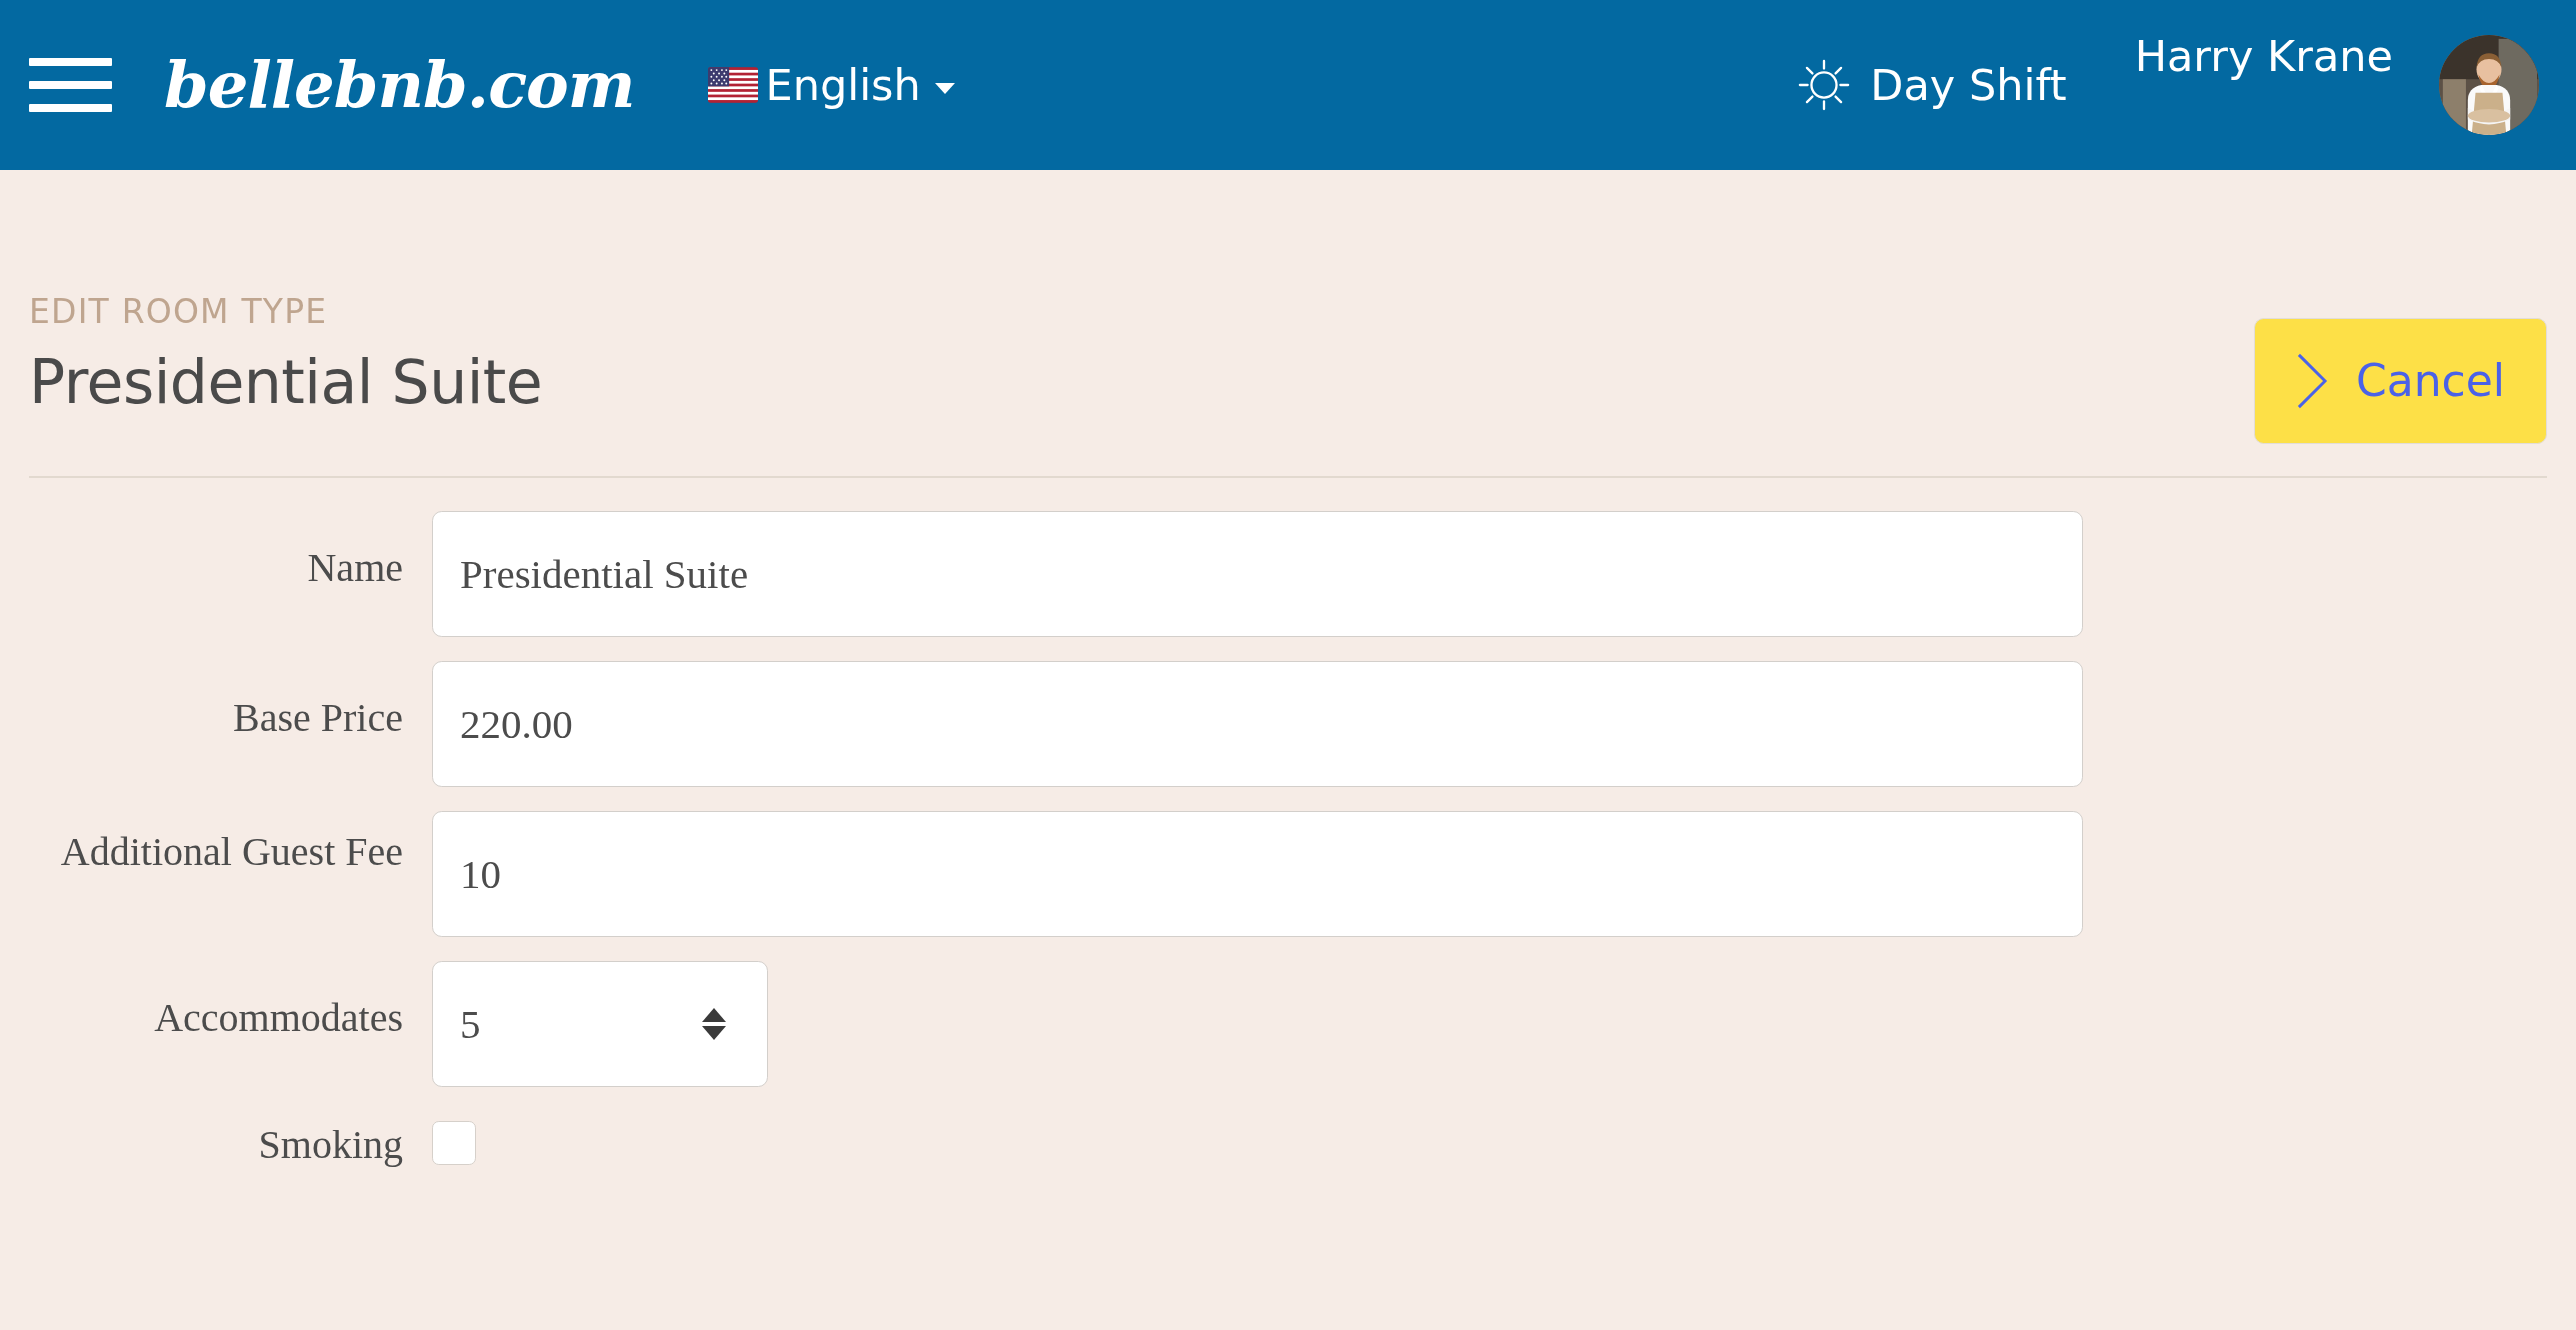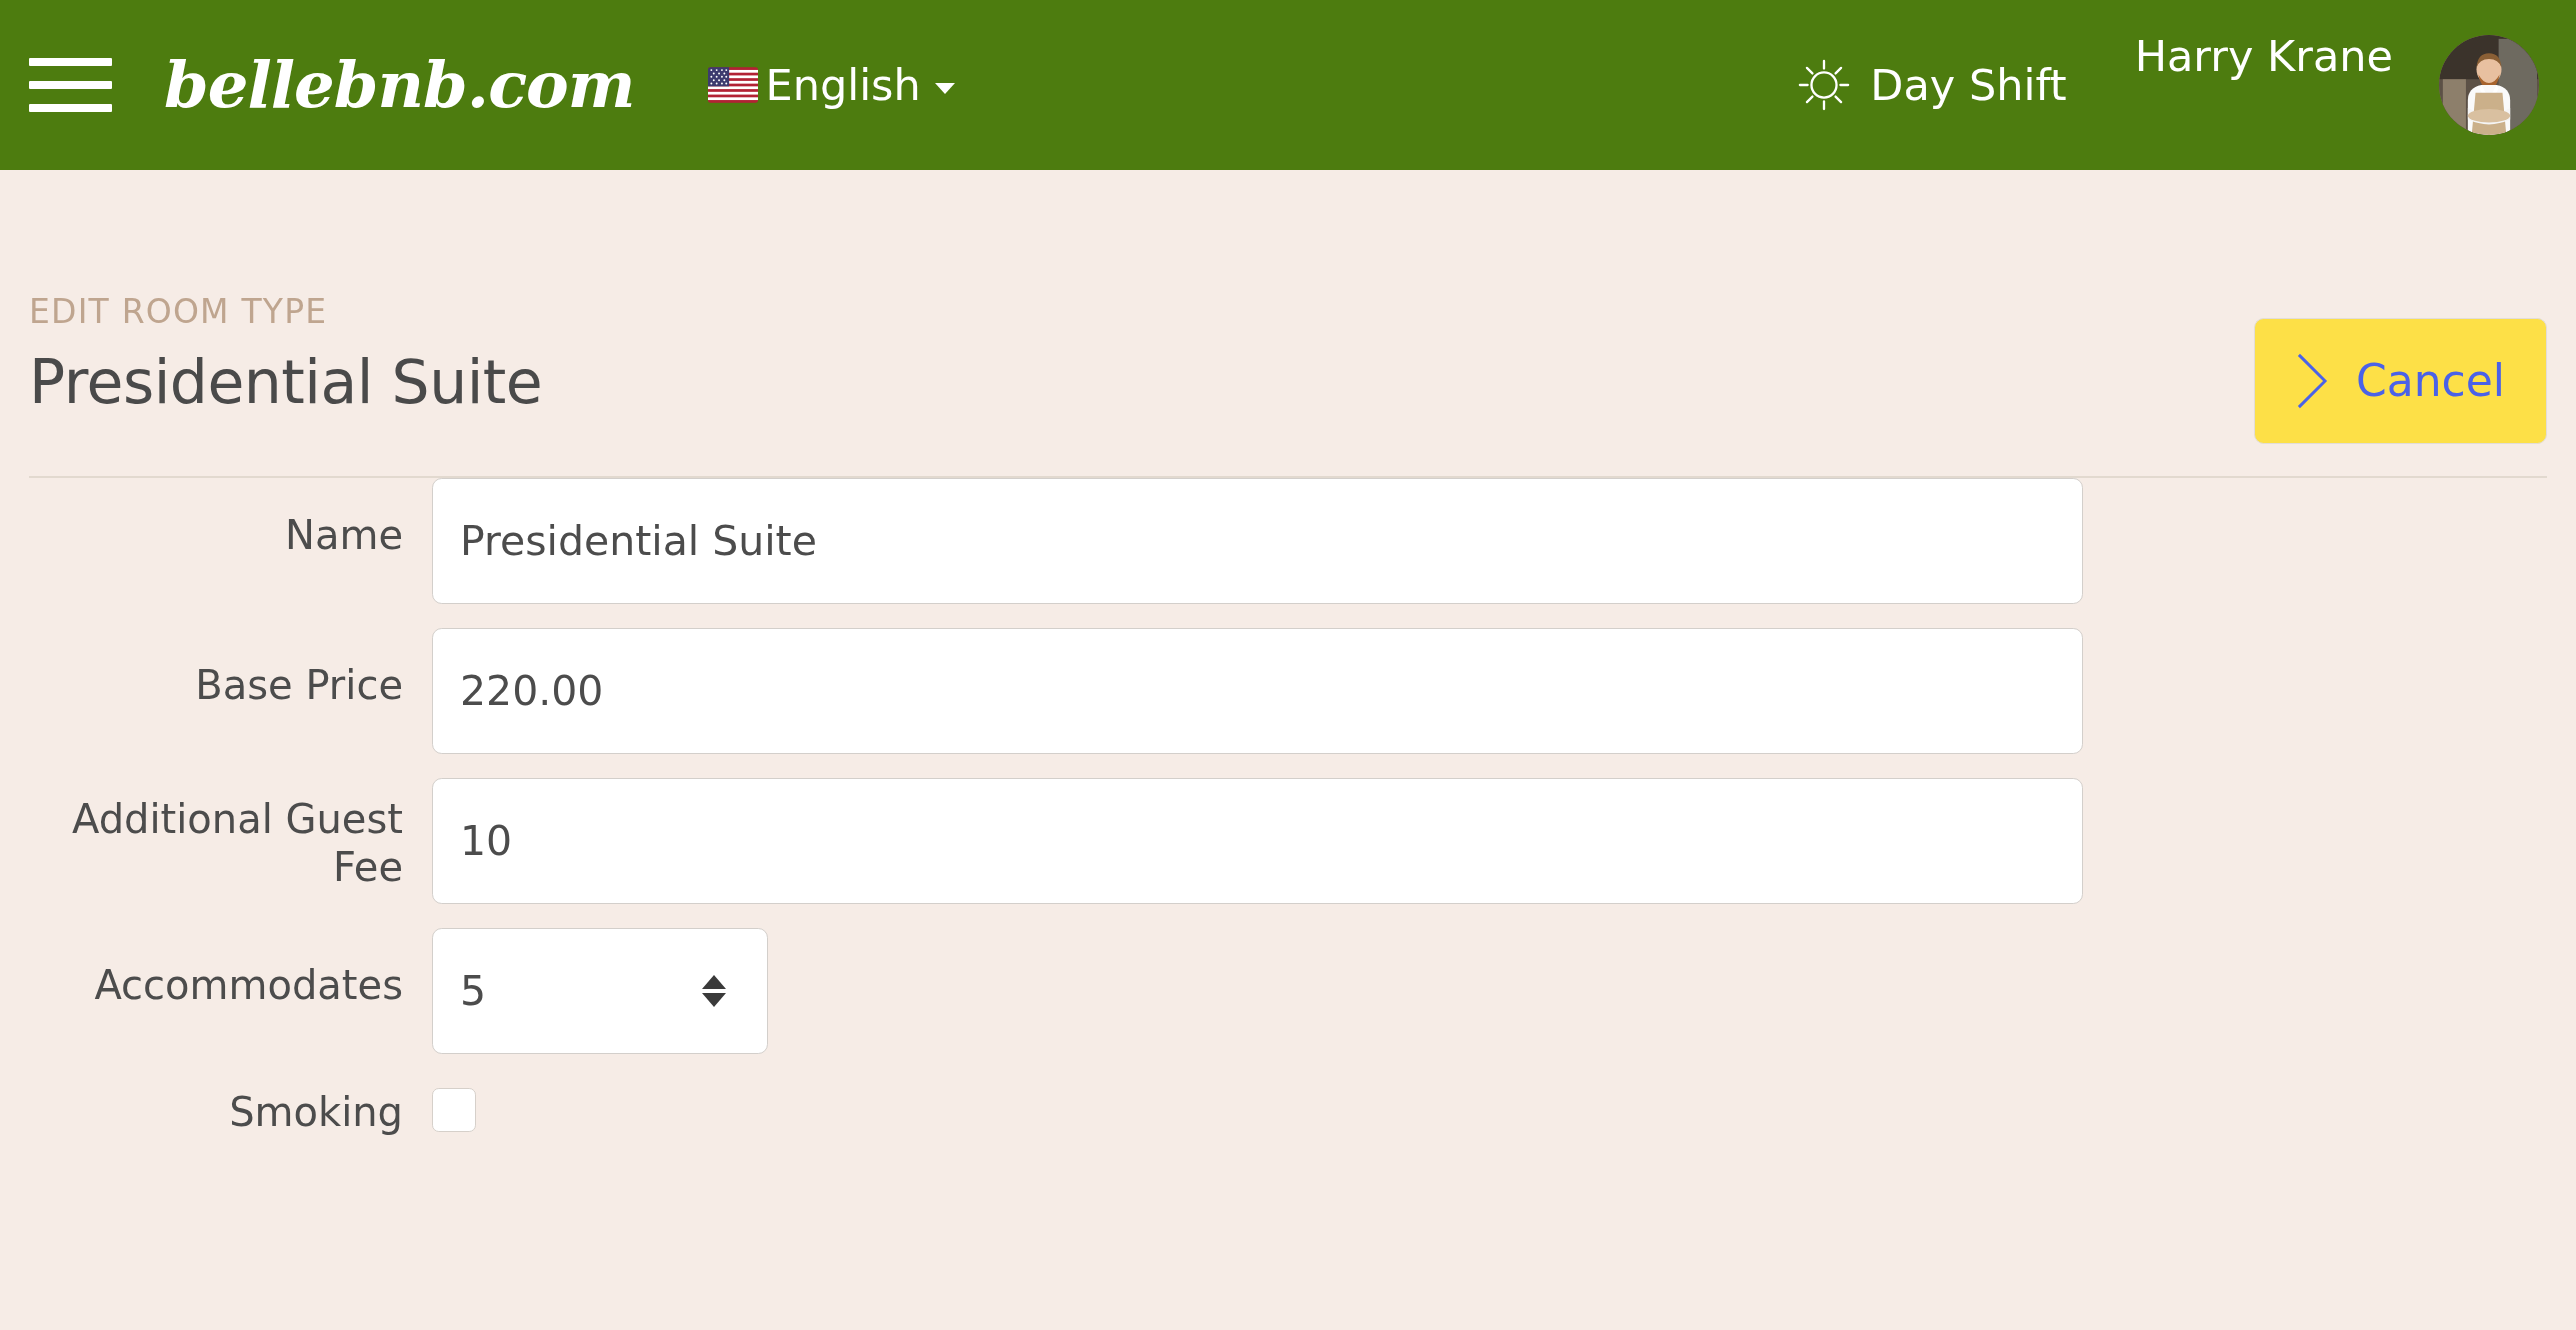--- a/index.html
+++ b/index.html
@@ -14,21 +14,21 @@
     font-family: "DejaVu Sans", "Liberation Sans", sans-serif;
     background: #f6ece6;
     color: #4c4c4c;
     -webkit-font-smoothing: antialiased;
   }
 
   
   .navbar {
     position: relative;
     height: 170px;
-    background: #4d7c0f;
+    background: #0369a1;
     display: flex;
     align-items: center;
     padding: 0 37px 0 29px;
   }
 
   .hamburger {
     width: 83px;
     height: 54px;
     display: flex;
     flex-direction: column;
@@ -185,20 +185,22 @@
   }
 
   .divider {
     height: 1.9px;
     background: #e2d9cf;
     margin: 32px 0 0 0;
   }
 
   
   .form {
+    padding-top: 33px;
+    font-family: Liberation Serif, serif;
   }
 
   .form-row {
     display: flex;
     align-items: flex-start;
     margin-bottom: 24px;
   }
 
   .form-label {
     width: 403px;

